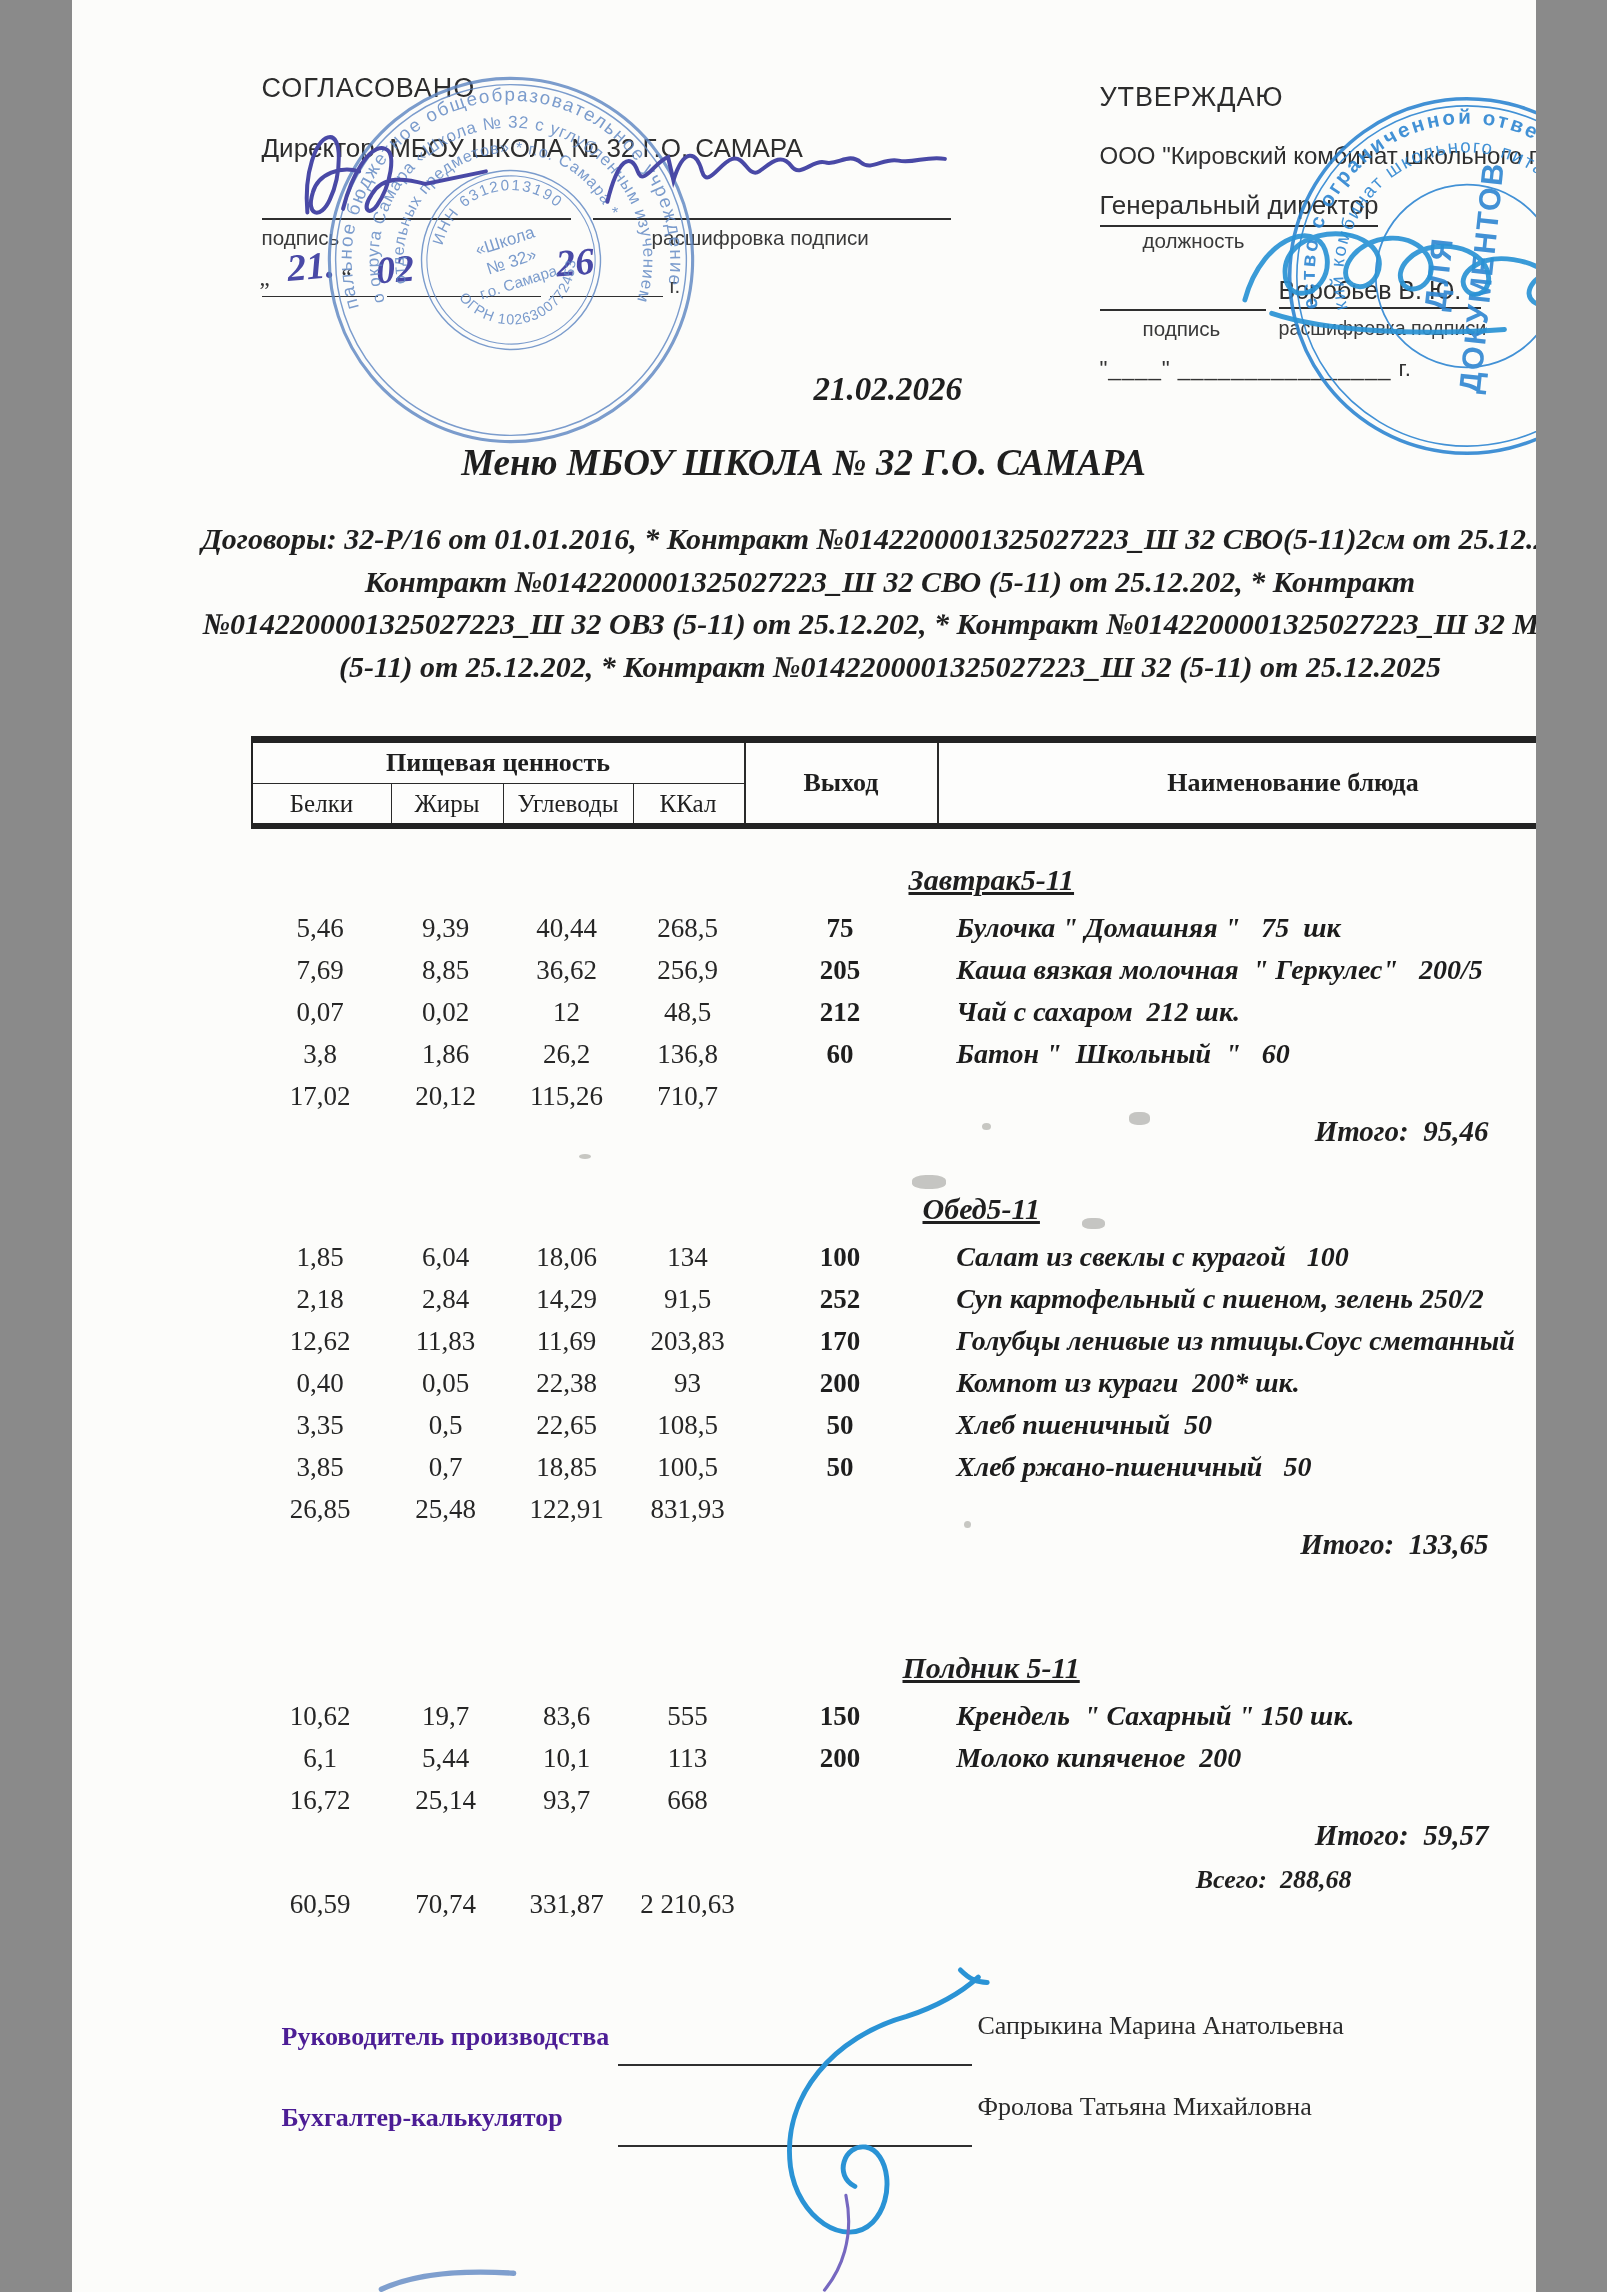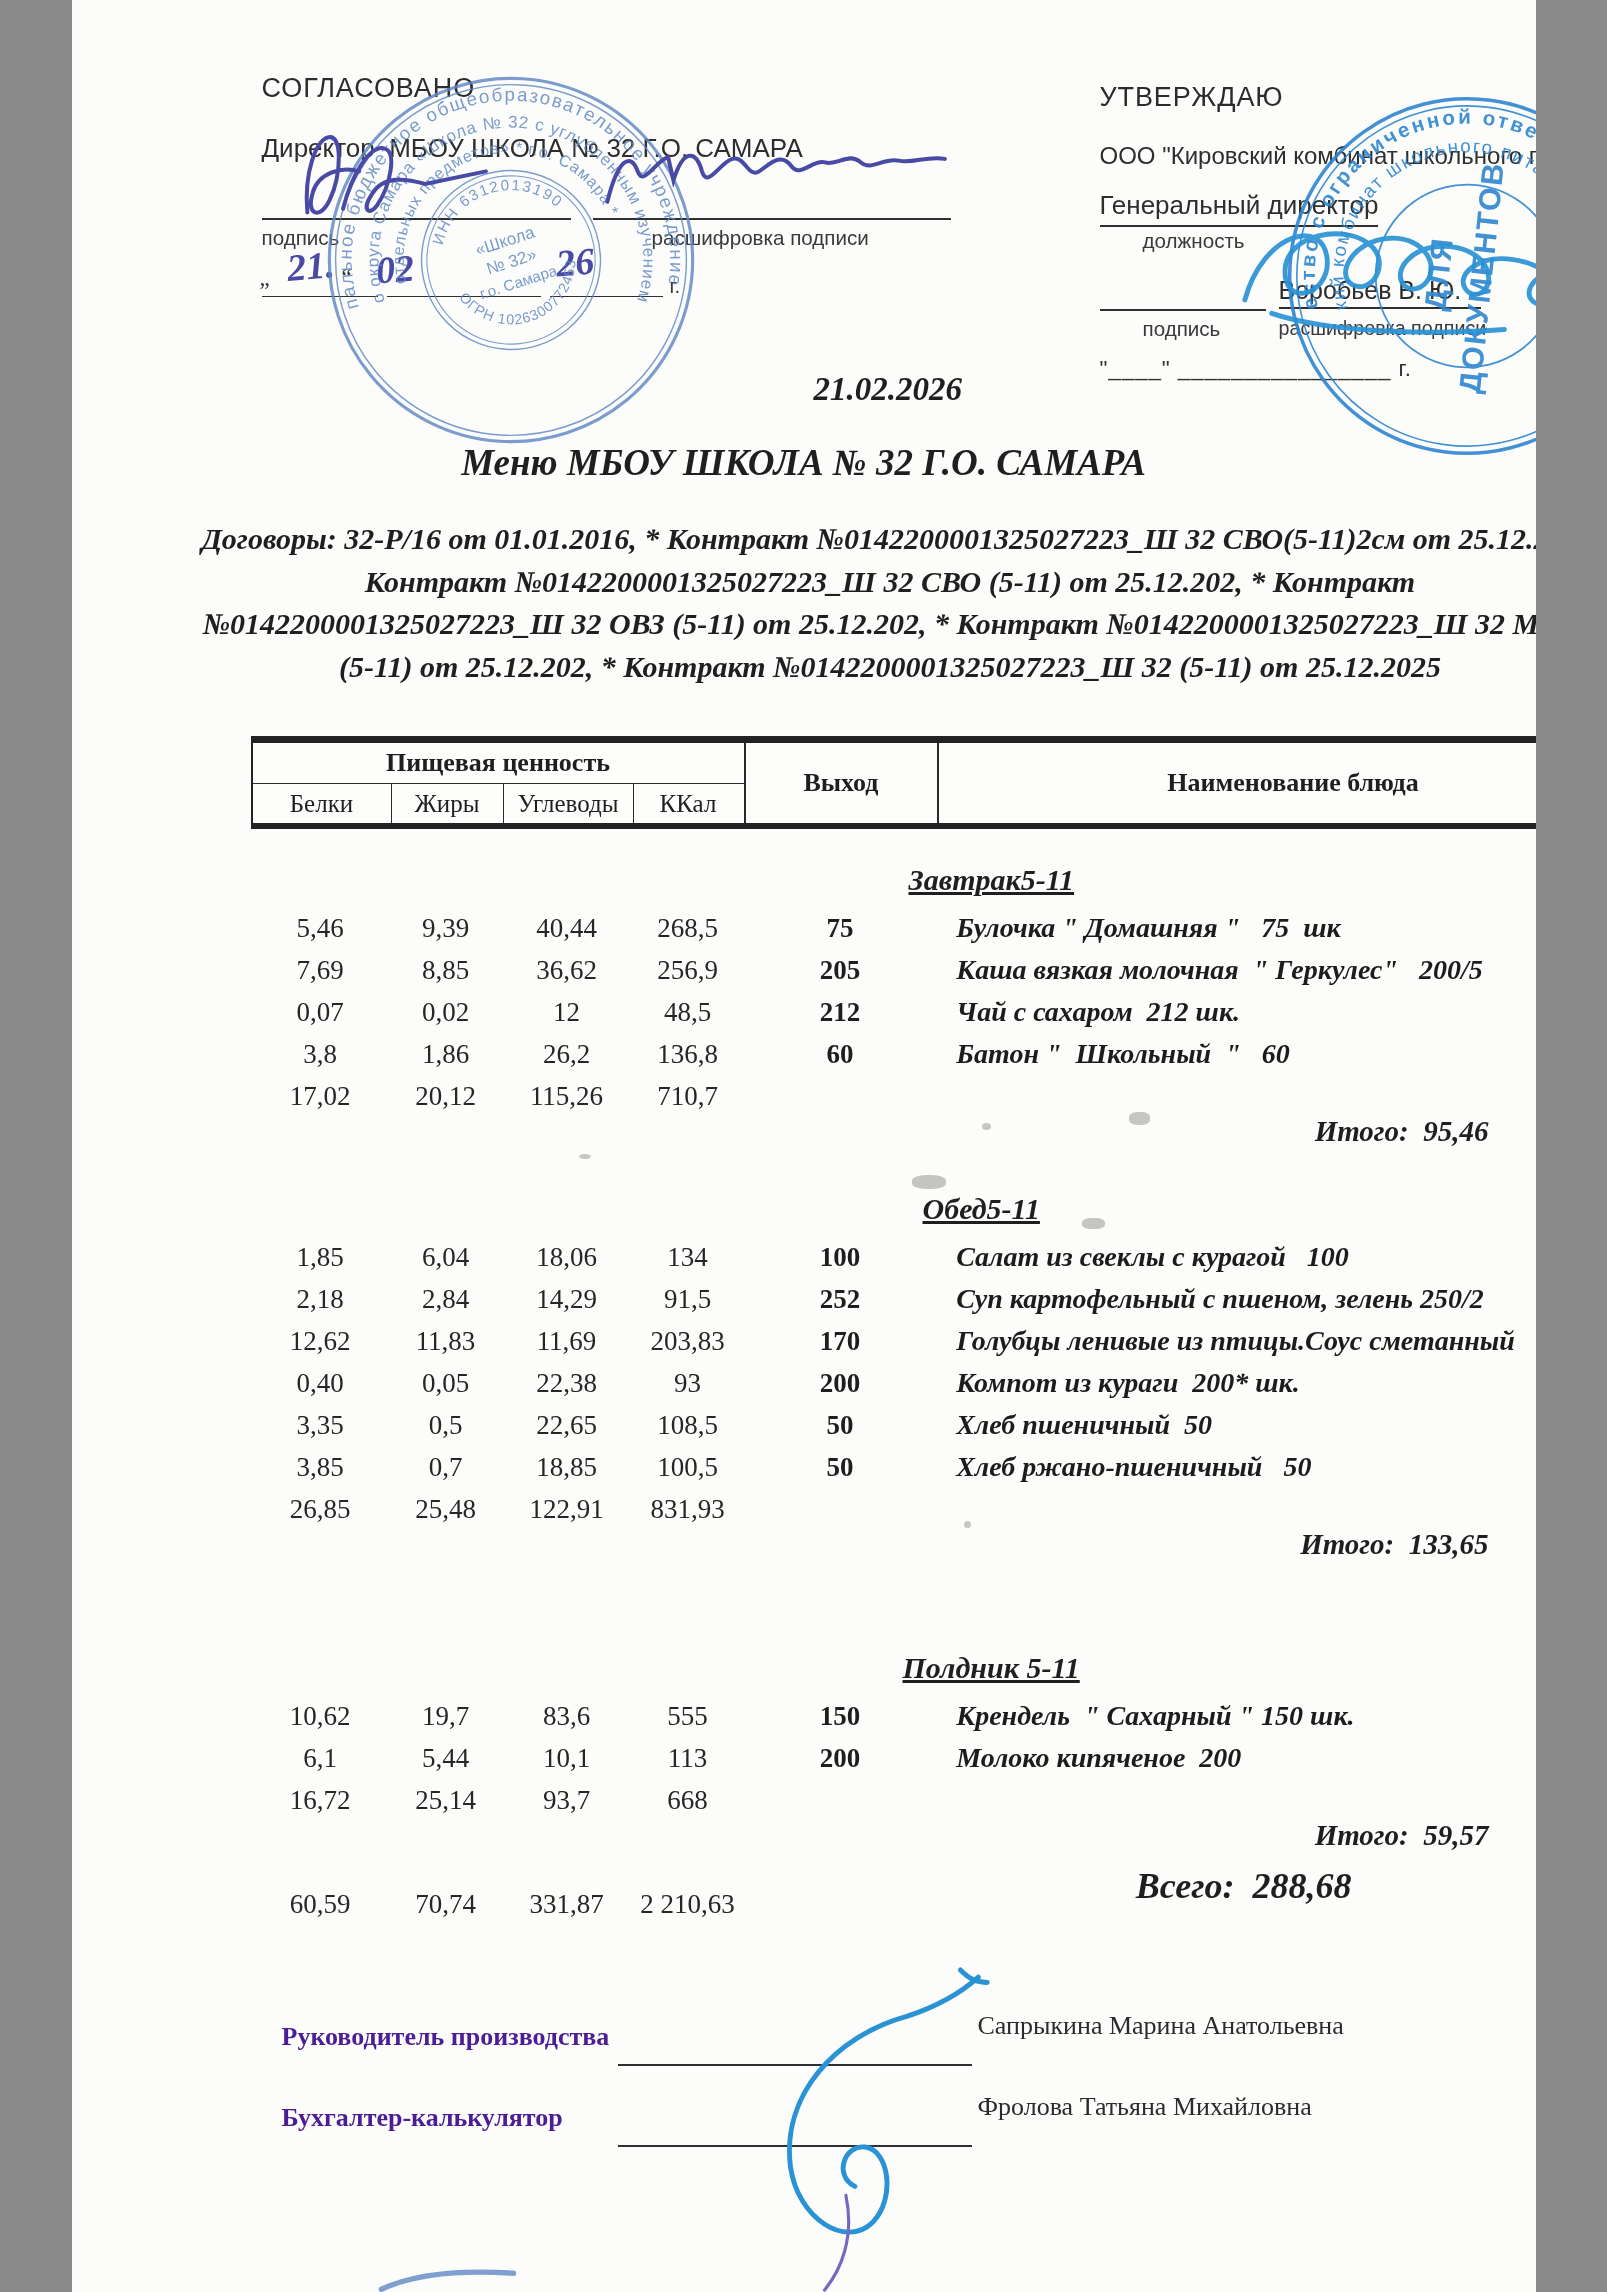--- a/index.html
+++ b/index.html
@@ -61,21 +61,21 @@
   .menu-row .num{text-align:center;font-size:27px;color:#262626;}
   .menu-row .out{text-align:center;font-size:27px;font-weight:bold;color:#1e1e1e;}
   .menu-row .dish{padding-left:19.7px;font-size:28px;font-weight:bold;font-style:italic;white-space:pre;color:#1c1c1c;}
   .itogo{
     margin-top:-1.8px;text-align:right;padding-right:161px;
     font-size:29px;font-weight:bold;font-style:italic;
   }
   .grand-row{position:absolute;left:179px;top:1883px;width:1399px;}
   .vsego{
     position:absolute;right:184px;top:1865px;
-    font-size:36px;font-weight:bold;font-style:italic;
+    font-size:26px;font-weight:bold;font-style:italic;
   }
 
   
   .f-role{font-size:26px;font-weight:bold;color:#4c1d95;}
   .f-name{font-size:26px;color:#2b2b2b;}
 
   
   .speck{position:absolute;background:#b9b9b4;border-radius:50%;opacity:.8;}
   .smudge{position:absolute;background:#aeaeaa;border-radius:40%;opacity:.7;}
   svg{overflow:visible;}

